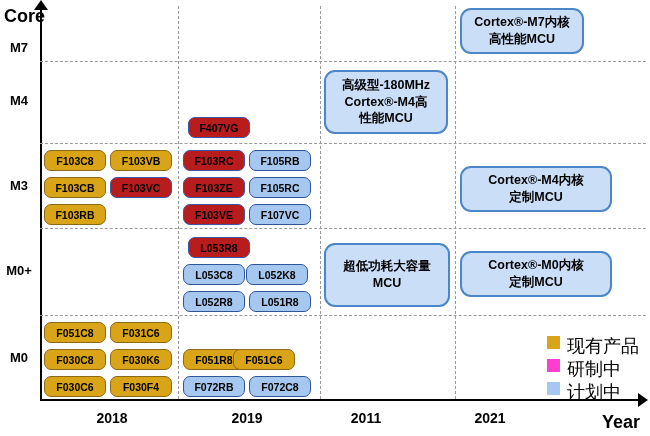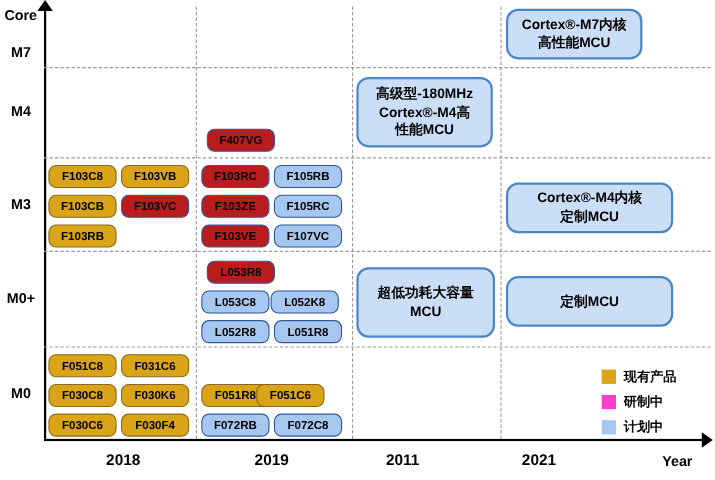--- a/index.html
+++ b/index.html
@@ -1,39 +1,39 @@
 <!DOCTYPE html>
 <html><head>
 <meta charset="utf-8">
 <style>
   html,body{margin:0;padding:0;background:#fff}
   .stage{position:relative;width:650px;height:436px;background:#fff;overflow:hidden;
          font-family:"Liberation Sans","DejaVu Sans",sans-serif;color:#000}
-  .axis-title{position:absolute;font-weight:bold;font-size:13px}
+  .axis-title{position:absolute;font-weight:bold;font-size:18px}
   .yaxis{position:absolute;left:40px;top:8px;width:0;height:391px;border-left:2px solid #000}
   .xaxis{position:absolute;left:40px;top:399px;width:600px;height:0;border-top:2px solid #000}
   .arrow-up{position:absolute;left:34px;top:0;width:0;height:0;
             border-left:7px solid transparent;border-right:7px solid transparent;border-bottom:10px solid #000}
   .arrow-right{position:absolute;left:638px;top:393px;width:0;height:0;
             border-top:7px solid transparent;border-bottom:7px solid transparent;border-left:10px solid #000}
   .hline{position:absolute;left:40px;width:606px;height:0;border-top:1.5px dashed #9a9a9a}
   .vline{position:absolute;top:6px;height:393px;width:0;border-left:1.5px dashed #9a9a9a}
   .rowlab{position:absolute;left:0;width:38px;text-align:center;font-weight:bold;font-size:13px}
   .yearlab{position:absolute;top:410px;width:60px;text-align:center;font-weight:bold;font-size:14px}
   .chip{position:absolute;width:62px;height:21px;border-radius:7px;box-sizing:border-box;
         display:flex;align-items:center;justify-content:center;
         font-weight:bold;font-size:10.5px;border:1.5px solid}
   .gold{background:#D9A417;border-color:#8B6914}
   .pink{background:#b91c1c;border-color:#3A56A5}
   .blue{background:#A6C8F0;border-color:#2F5597}
   .ann{position:absolute;background:#CBDEF7;border:2px solid #4A86C8;border-radius:11px;box-sizing:border-box;
        display:flex;flex-direction:column;align-items:center;justify-content:center;
        font-weight:bold;font-size:12.5px;line-height:1.35;text-align:center}
   .lg-sq{position:absolute;left:547px;width:13px;height:13px}
-  .lg-lab{position:absolute;left:567px;font-weight:bold;font-size:12px}
+  .lg-lab{position:absolute;left:567px;font-weight:normal;font-size:18px}
 </style>
 </head>
 <body>
 
 <div class="stage">
 
   <span class="axis-title" style="left:4px;top:6px">Core</span>
   <span class="axis-title" style="left:602px;top:412px">Year</span>
   <div class="yaxis"></div>
   <div class="xaxis"></div>
@@ -103,20 +103,21 @@
   </div>
   <div class="ann" style="left:460px;top:166px;width:152px;height:46px">
     <span>Cortex®-M4内核</span>
     <span>定制MCU</span>
   </div>
   <div class="ann" style="left:324px;top:243px;width:126px;height:64px">
     <span>超低功耗大容量</span>
     <span>MCU</span>
   </div>
   <div class="ann" style="left:460px;top:251px;width:152px;height:46px">
+    <span>Cortex®-M0内核</span>
     <span>定制MCU</span>
   </div>
 
   <div class="lg-sq" style="top:336px;background:#D9A417"></div>
   <span class="lg-lab" style="top:334px">现有产品</span>
   <div class="lg-sq" style="top:359px;background:#FF3DCE"></div>
   <span class="lg-lab" style="top:357px">研制中</span>
   <div class="lg-sq" style="top:382px;background:#A6C8F0"></div>
   <span class="lg-lab" style="top:380px">计划中</span>
 

